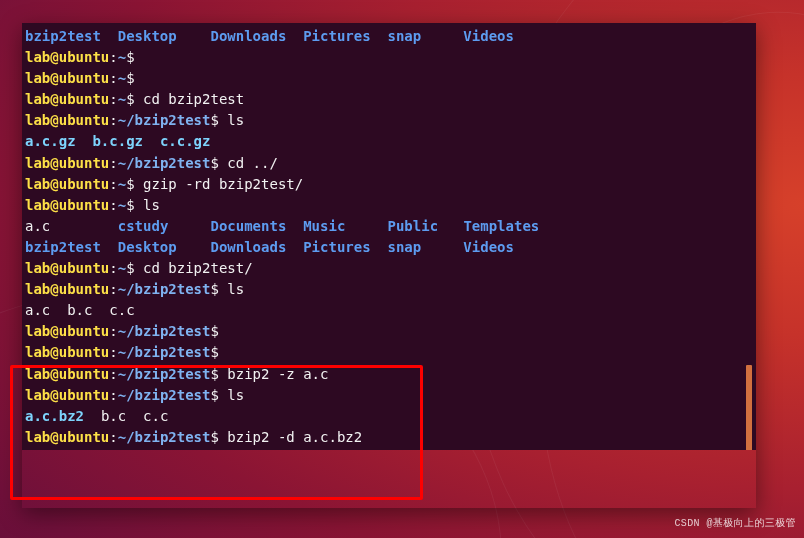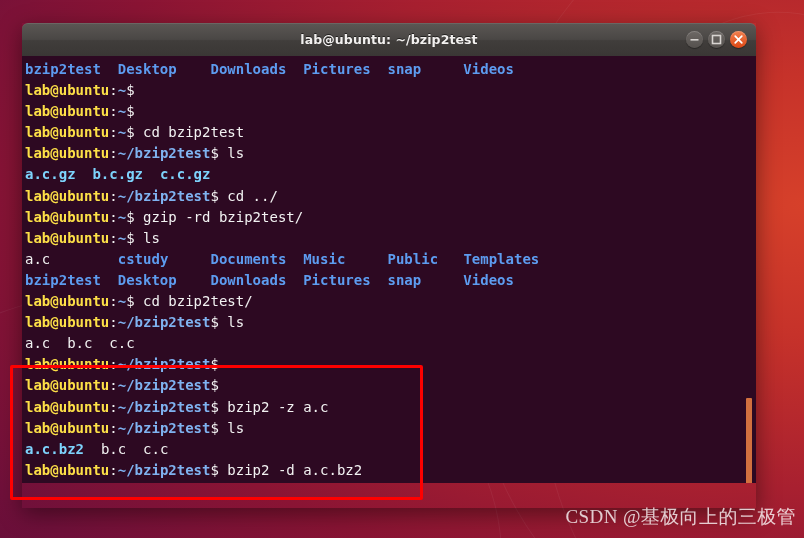--- a/index.html
+++ b/index.html
@@ -152,57 +152,37 @@
     box-sizing: border-box;
     pointer-events: none;
   }
 
   
   #watermark {
     position: absolute;
     right: 8px;
     bottom: 8px;
     color: rgba(255,255,255,0.78);
-    font-size: 19px;
-    font-family: Liberation Serif, serif;
+    font-size: 10px;
+    font-family: Liberation Mono, monospace;
     letter-spacing: 0.4px;
     white-space: nowrap;
   }
 </style>
 </head>
 <body>
 
 <div id="desktop">
   <div class="swoosh" id="sw1"></div>
   <div class="swoosh" id="sw2"></div>
   <div class="swoosh" id="sw3"></div>
 </div>
 
 <div id="terminal-window">
 
-  <div id="titlebar">
-    <div id="window-title">lab@ubuntu: ~/bzip2test</div>
-    <div id="window-controls">
-      <div class="wbtn">
-        <svg width="17" height="17" viewBox="0 0 17 17">
-          <rect x="4.5" y="8" width="8" height="1.6" fill="#d8d4d1"></rect>
-        </svg>
-      </div>
-      <div class="wbtn">
-        <svg width="17" height="17" viewBox="0 0 17 17">
-          <rect x="4.5" y="4.5" width="8" height="8" fill="none" stroke="#d8d4d1" stroke-width="1.6"></rect>
-        </svg>
-      </div>
-      <div class="wbtn close">
-        <svg width="17" height="17" viewBox="0 0 17 17">
-          <path d="M5.2 5.2 L11.8 11.8 M11.8 5.2 L5.2 11.8" stroke="#ffffff" stroke-width="1.7" stroke-linecap="round"></path>
-        </svg>
-      </div>
-    </div>
-  </div>
 
 
   <div id="term-body">
     <div id="term-screen"><div class="line"><span class="c-dir">bzip2test</span><span>  </span><span class="c-dir">Desktop</span><span>    </span><span class="c-dir">Downloads</span><span>  </span><span class="c-dir">Pictures</span><span>  </span><span class="c-dir">snap</span><span>     </span><span class="c-dir">Videos</span></div><div class="line"><span class="c-green">lab@ubuntu</span><span class="c-white">:</span><span class="c-blue">~</span><span class="c-white">$</span></div><div class="line"><span class="c-green">lab@ubuntu</span><span class="c-white">:</span><span class="c-blue">~</span><span class="c-white">$</span></div><div class="line"><span class="c-green">lab@ubuntu</span><span class="c-white">:</span><span class="c-blue">~</span><span class="c-white">$</span><span class="c-white"> cd bzip2test</span></div><div class="line"><span class="c-green">lab@ubuntu</span><span class="c-white">:</span><span class="c-blue">~/bzip2test</span><span class="c-white">$</span><span class="c-white"> ls</span></div><div class="line"><span class="c-red">a.c.gz</span><span>  </span><span class="c-red">b.c.gz</span><span>  </span><span class="c-red">c.c.gz</span></div><div class="line"><span class="c-green">lab@ubuntu</span><span class="c-white">:</span><span class="c-blue">~/bzip2test</span><span class="c-white">$</span><span class="c-white"> cd ../</span></div><div class="line"><span class="c-green">lab@ubuntu</span><span class="c-white">:</span><span class="c-blue">~</span><span class="c-white">$</span><span class="c-white"> gzip -rd bzip2test/</span></div><div class="line"><span class="c-green">lab@ubuntu</span><span class="c-white">:</span><span class="c-blue">~</span><span class="c-white">$</span><span class="c-white"> ls</span></div><div class="line"><span class="c-white">a.c</span><span>        </span><span class="c-dir">cstudy</span><span>     </span><span class="c-dir">Documents</span><span>  </span><span class="c-dir">Music</span><span>     </span><span class="c-dir">Public</span><span>   </span><span class="c-dir">Templates</span></div><div class="line"><span class="c-dir">bzip2test</span><span>  </span><span class="c-dir">Desktop</span><span>    </span><span class="c-dir">Downloads</span><span>  </span><span class="c-dir">Pictures</span><span>  </span><span class="c-dir">snap</span><span>     </span><span class="c-dir">Videos</span></div><div class="line"><span class="c-green">lab@ubuntu</span><span class="c-white">:</span><span class="c-blue">~</span><span class="c-white">$</span><span class="c-white"> cd bzip2test/</span></div><div class="line"><span class="c-green">lab@ubuntu</span><span class="c-white">:</span><span class="c-blue">~/bzip2test</span><span class="c-white">$</span><span class="c-white"> ls</span></div><div class="line"><span class="c-white">a.c</span><span>  </span><span class="c-white">b.c</span><span>  </span><span class="c-white">c.c</span></div><div class="line"><span class="c-green">lab@ubuntu</span><span class="c-white">:</span><span class="c-blue">~/bzip2test</span><span class="c-white">$</span></div><div class="line"><span class="c-green">lab@ubuntu</span><span class="c-white">:</span><span class="c-blue">~/bzip2test</span><span class="c-white">$</span></div><div class="line"><span class="c-green">lab@ubuntu</span><span class="c-white">:</span><span class="c-blue">~/bzip2test</span><span class="c-white">$</span><span class="c-white"> bzip2 -z a.c</span></div><div class="line"><span class="c-green">lab@ubuntu</span><span class="c-white">:</span><span class="c-blue">~/bzip2test</span><span class="c-white">$</span><span class="c-white"> ls</span></div><div class="line"><span class="c-red">a.c.bz2</span><span>  </span><span class="c-white">b.c</span><span>  </span><span class="c-white">c.c</span></div><div class="line"><span class="c-green">lab@ubuntu</span><span class="c-white">:</span><span class="c-blue">~/bzip2test</span><span class="c-white">$</span><span class="c-white"> bzip2 -d a.c.bz2</span></div><div class="line"><span class="c-green">lab@ubuntu</span><span class="c-white">:</span><span class="c-blue">~/bzip2test</span><span class="c-white">$</span><span class="c-white"> ls</span></div></div>
     <div id="scrollbar-track">
       <div id="scrollbar-thumb"></div>
     </div>
   </div>
 
 </div>

